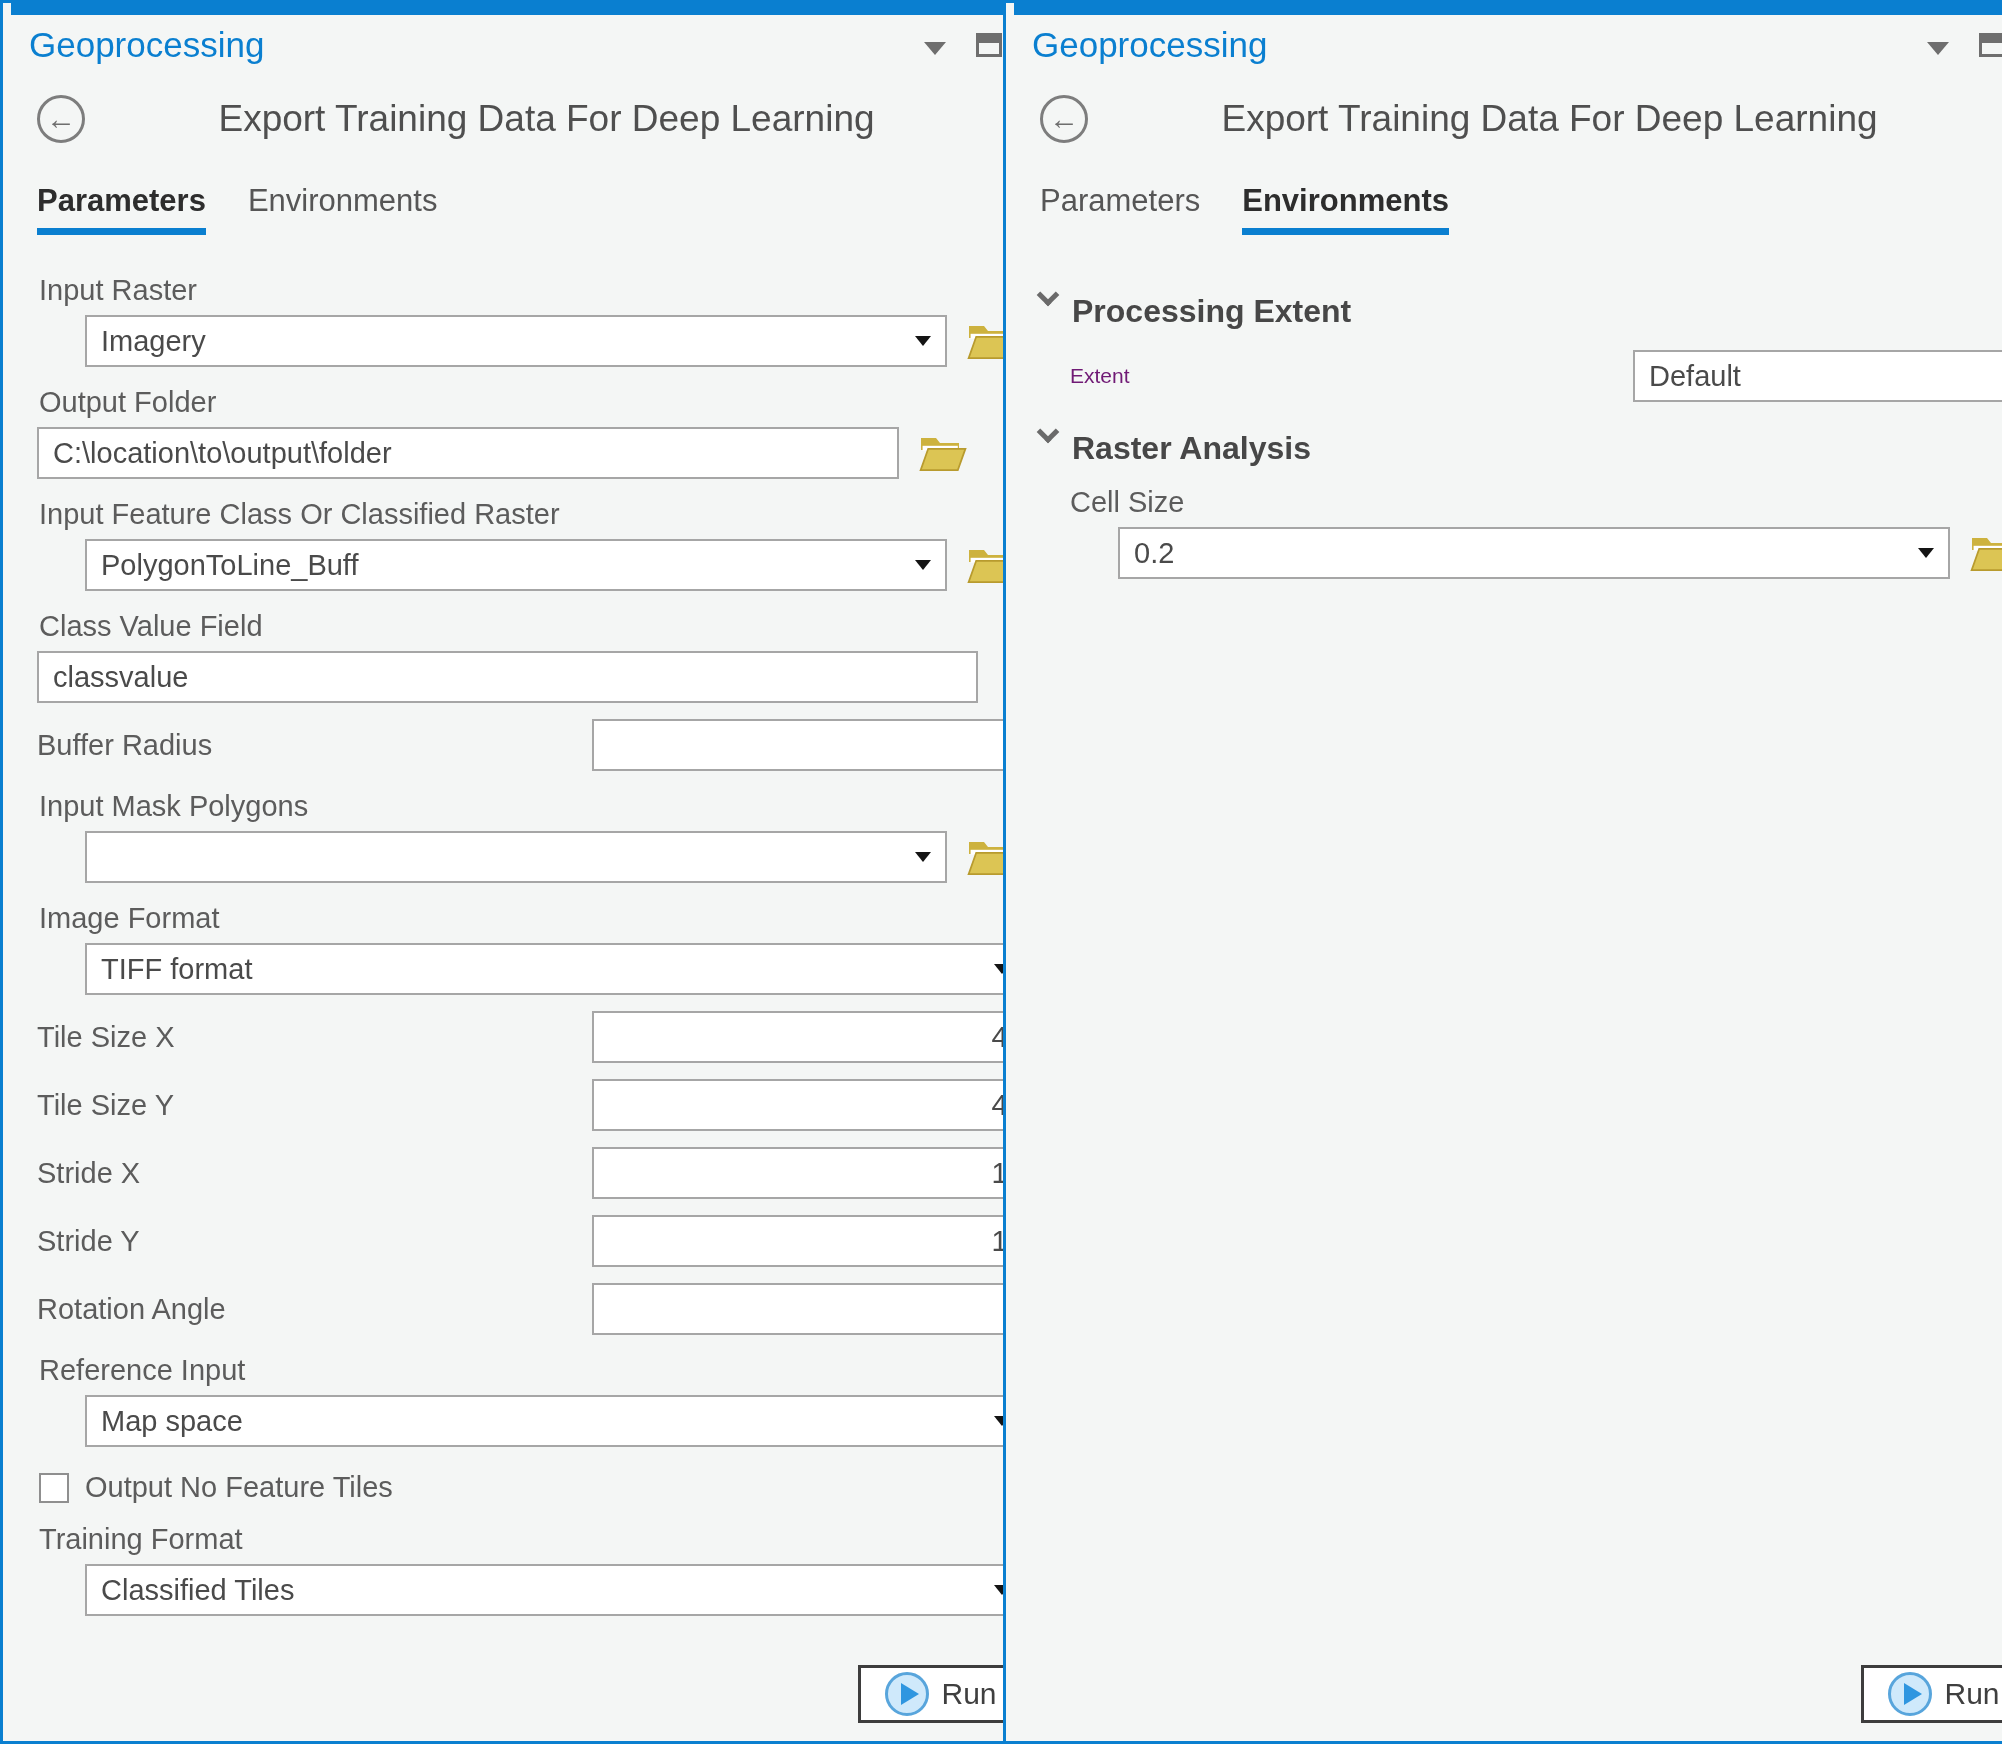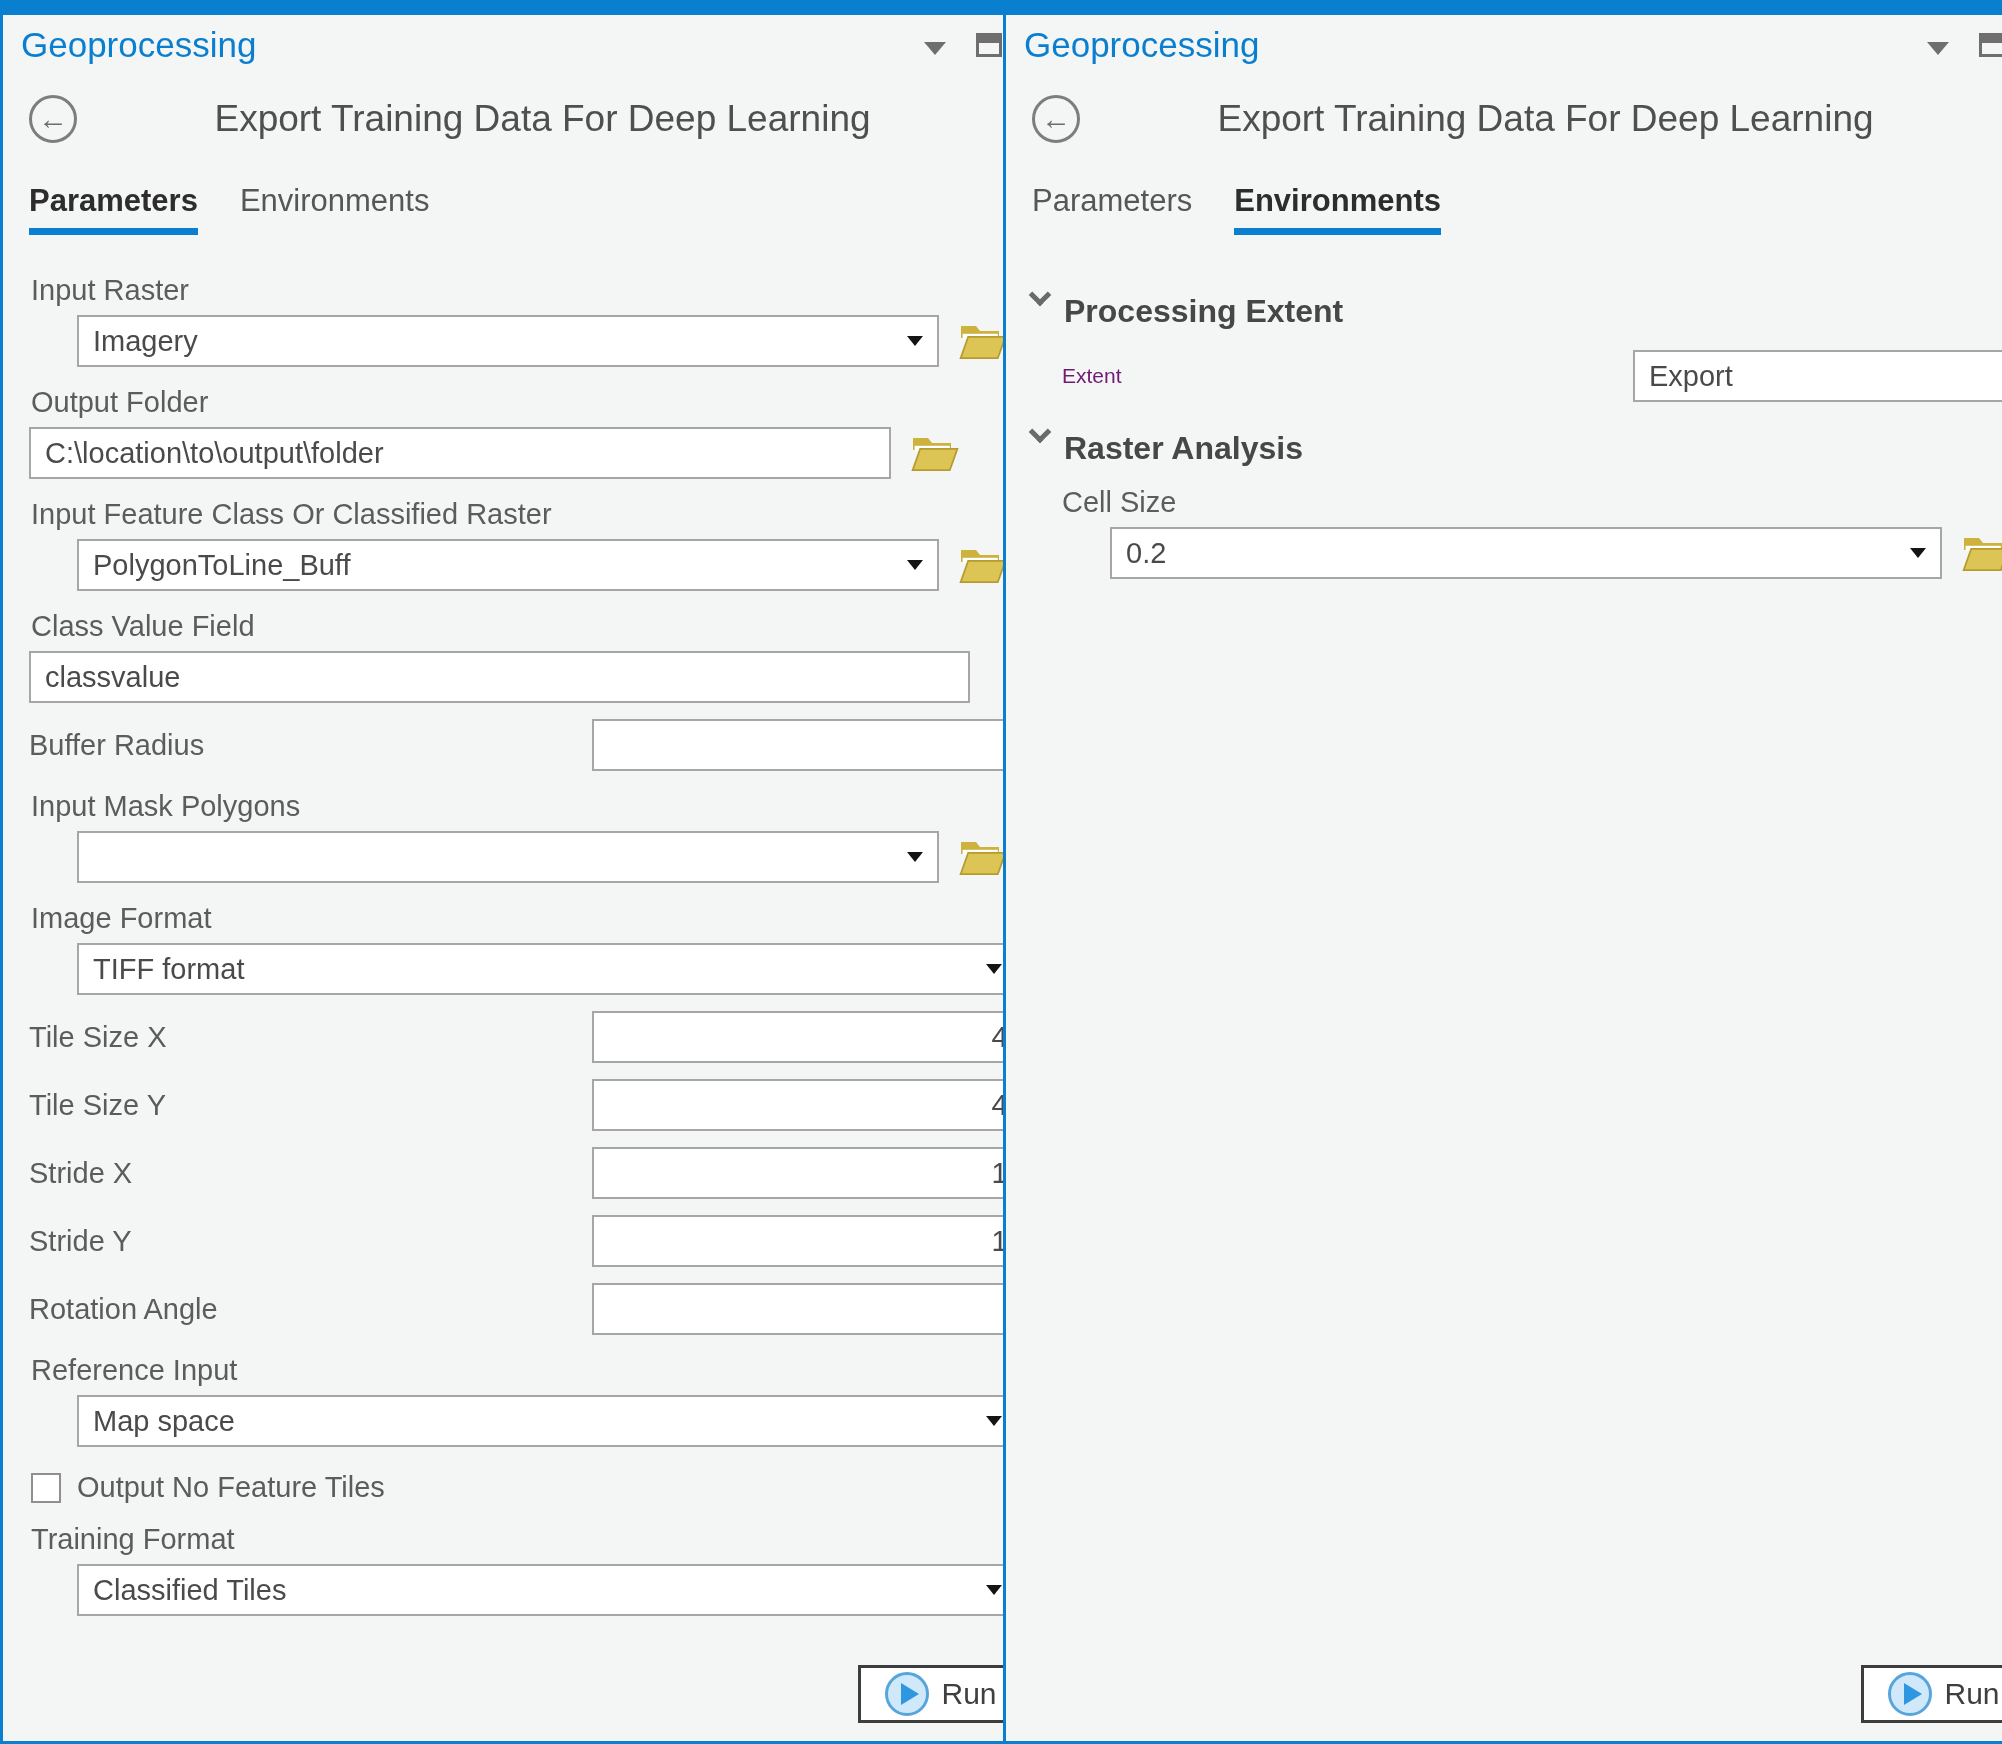--- a/index.html
+++ b/index.html
@@ -5,21 +5,21 @@
   * { box-sizing: border-box; }
   html,body { margin:0; padding:0; }
   body {
     width:2002px; height:1744px; position:relative;
     background:#d6d9da;
     font-family:"Liberation Sans","DejaVu Sans",sans-serif;
     overflow:hidden;
   }
   .panel {
     position:absolute; top:0; width:1085px; height:1744px;
-    background:#f4f6f5; border:3px solid #0a7fd0;
+    background:#f4f6f5; border:3px solid #0a7fd0;padding-left:8px;
   }
   .panel.left  { left:0; }
   .panel.right { left:1003px; }
   .topstrip { height:12px; background:#0a7fd0; }
 
   
   .titlebar { display:flex; align-items:center; justify-content:space-between; padding:10px 22px 0 18px; }
   .win-title { font-size:35px; color:#0a7fd0; }
   .win-controls { display:flex; align-items:center; gap:30px; }
   .tri-down { width:0; height:0; border-left:11px solid transparent; border-right:11px solid transparent; border-top:13px solid #6e6e6e; margin-top:6px; }
@@ -306,21 +306,21 @@
   <div class="content">
 
     <div class="section-header">
       <span class="chev"></span>
       <span class="section-title">Processing Extent</span>
     </div>
 
     <div class="inline-field">
       <span class="inline-label">Extent</span>
       <div class="box combo extent-combo">
-        <span>Export</span>
+        <span>Default</span>
         <span class="caret"></span>
       </div>
     </div>
 
     <div class="section-header">
       <span class="chev"></span>
       <span class="section-title">Raster Analysis</span>
     </div>
 
     <div class="flabel indent">Cell Size</div>

